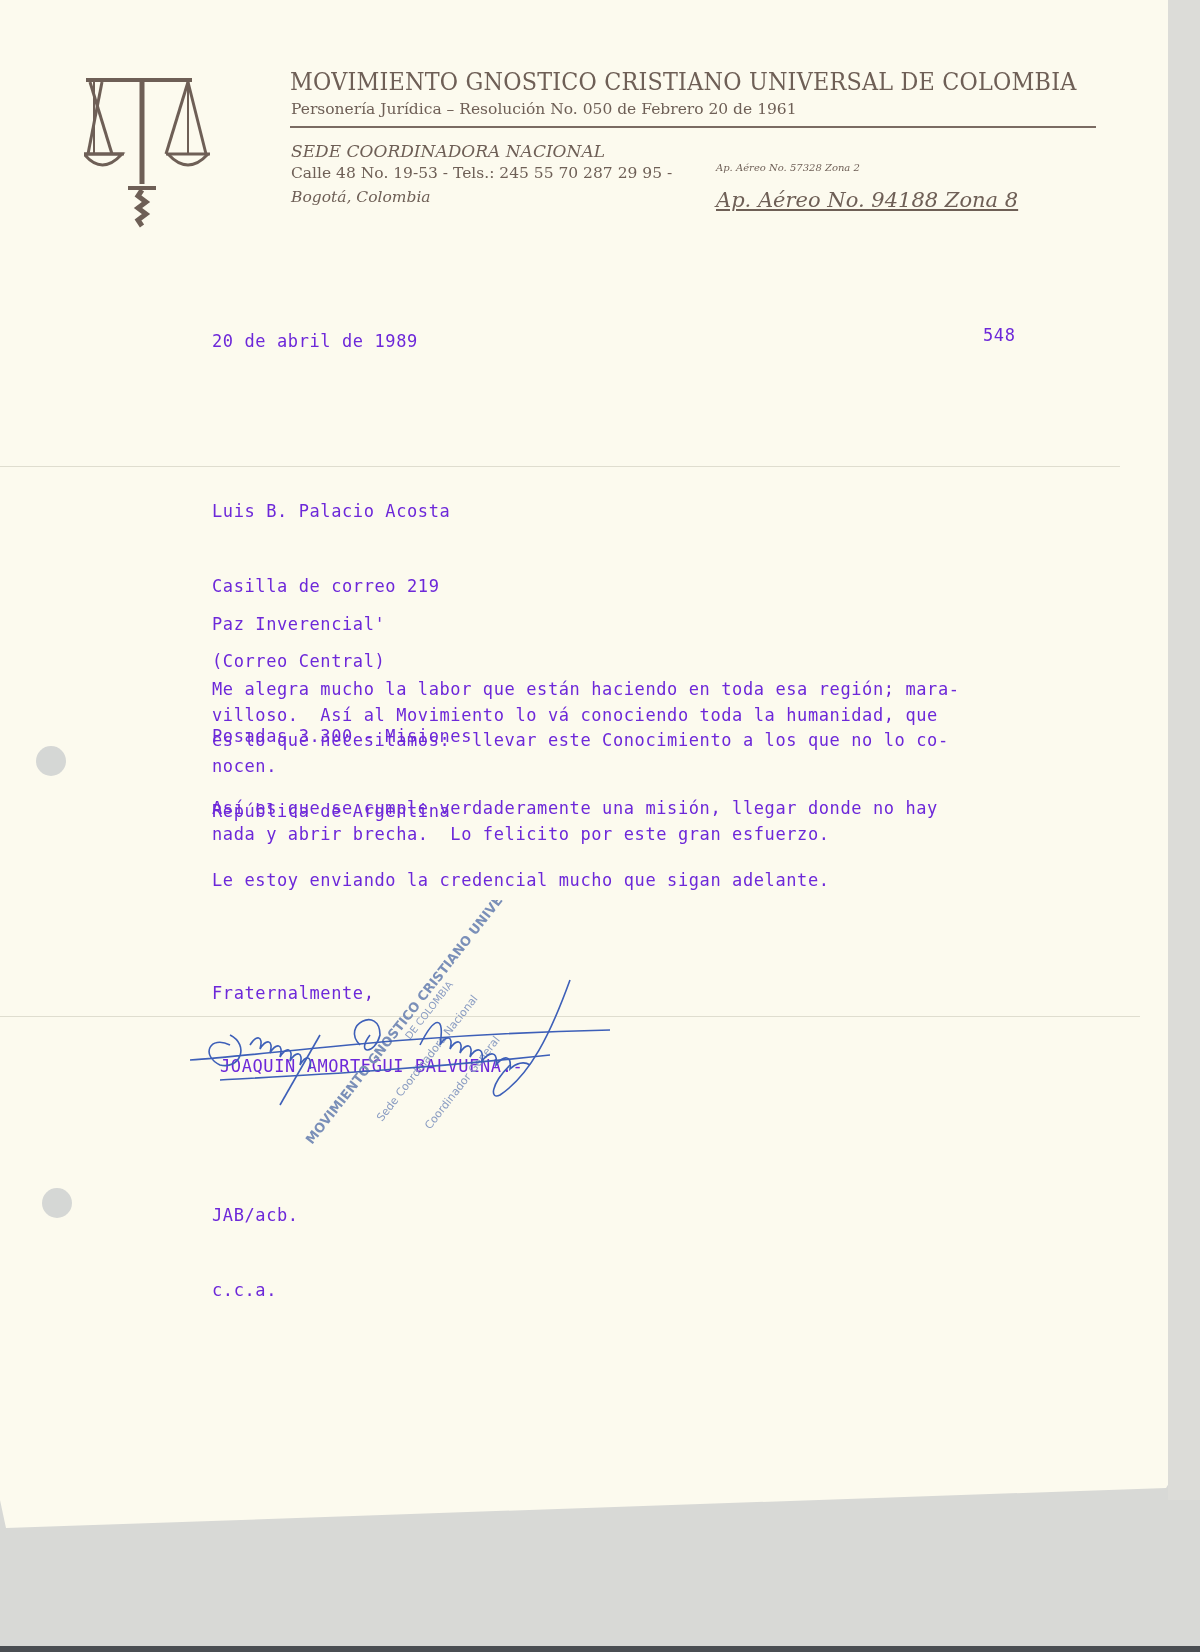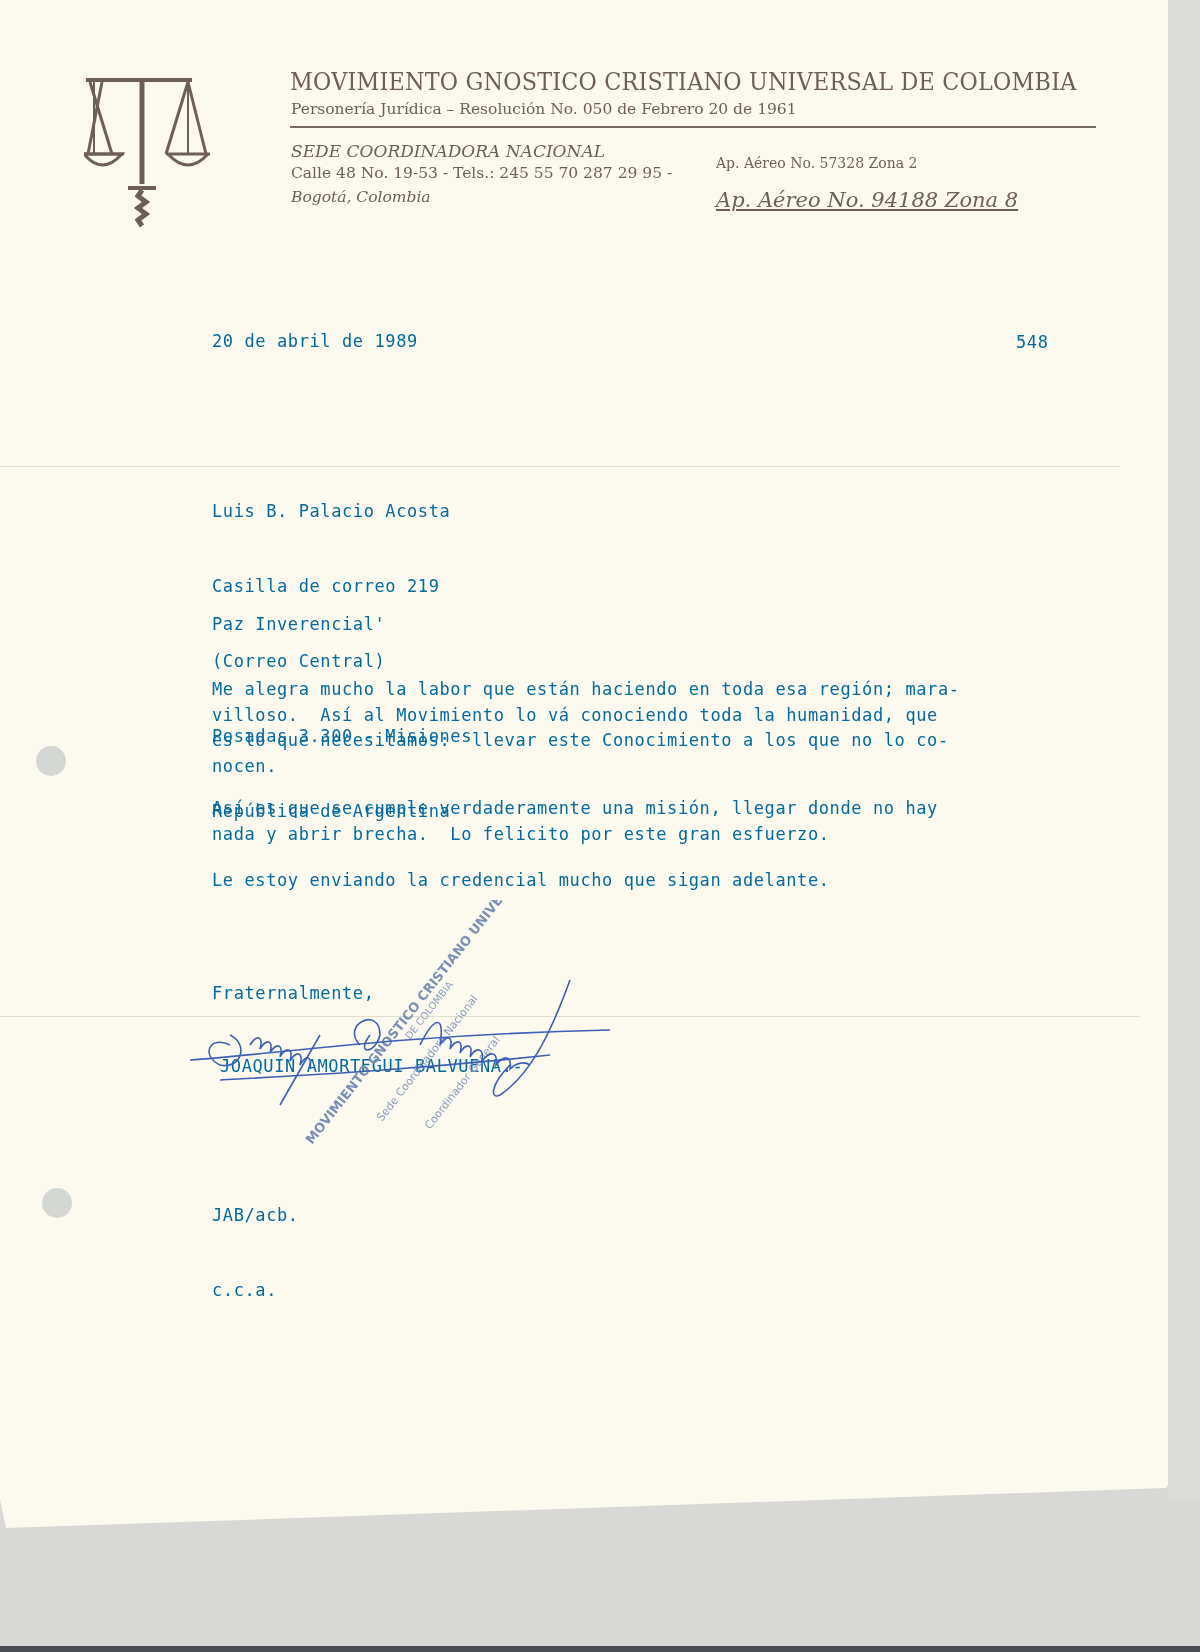--- a/index.html
+++ b/index.html
@@ -27,26 +27,26 @@
   }
   .logo { position:absolute; left:84px; top:76px; width:136px; height:152px; }
 
   .lh { position:absolute; color:#6e5f56; font-family:"DejaVu Serif", serif; }
   .lh-title { left:290px; top:68px; font-size:24px; letter-spacing:0.2px; white-space:nowrap; transform:scaleX(0.93); transform-origin:left; }
   .lh-sub { left:291px; top:100px; font-size:15.5px; white-space:nowrap; }
   .lh-rule { position:absolute; left:290px; top:126px; width:806px; height:1.5px; background:#7a6b62; }
   .lh-sede { left:291px; top:141px; font-size:17px; font-style:italic; white-space:nowrap; }
   .lh-addr { left:291px; top:164px; font-size:15.5px; white-space:nowrap; }
   .lh-addr2 { left:291px; top:188px; font-size:15.5px; font-style:italic; white-space:nowrap; }
-  .lh-ap1 { left:716px; top:155px; font-size:14px; white-space:nowrap; }
+  .lh-ap1 { left:716px; top:162px; font-size:10px; font-style:italic; white-space:nowrap; }
   .lh-ap2 { left:716px; top:188px; font-size:21px; font-style:italic; white-space:nowrap;text-decoration:underline; }
 
-  .tw { position:absolute; color:#0369a1; font-family:"DejaVu Sans Mono", monospace; font-size:17px; white-space:pre; letter-spacing:0.6px; }
+  .tw { position:absolute; color:#6d28d9; font-family:"DejaVu Sans Mono", monospace; font-size:17px; white-space:pre; letter-spacing:0.6px; }
   .date { left:212px; top:331px; }
-  .refno { left:983px; top:332px;margin-left:33px; }
+  .refno { left:983px; top:325px; }
   .addr { left:212px; top:449px; line-height:25px; }
   .greet { left:212px; top:614px;text-align:center; }
   .body1 { left:212px; top:677px; line-height:25.5px; }
   .body2 { left:212px; top:796px; line-height:25.5px; }
   .body3 { left:212px; top:870px; }
   .close { left:212px; top:964px;margin-top:19px; }
   .signame { left:220px; top:1056px; }
   .initials { left:212px; top:1153px; line-height:25px; }
 
   .stamp { position:absolute; left:290px; top:900px; width:330px; height:260px; }

